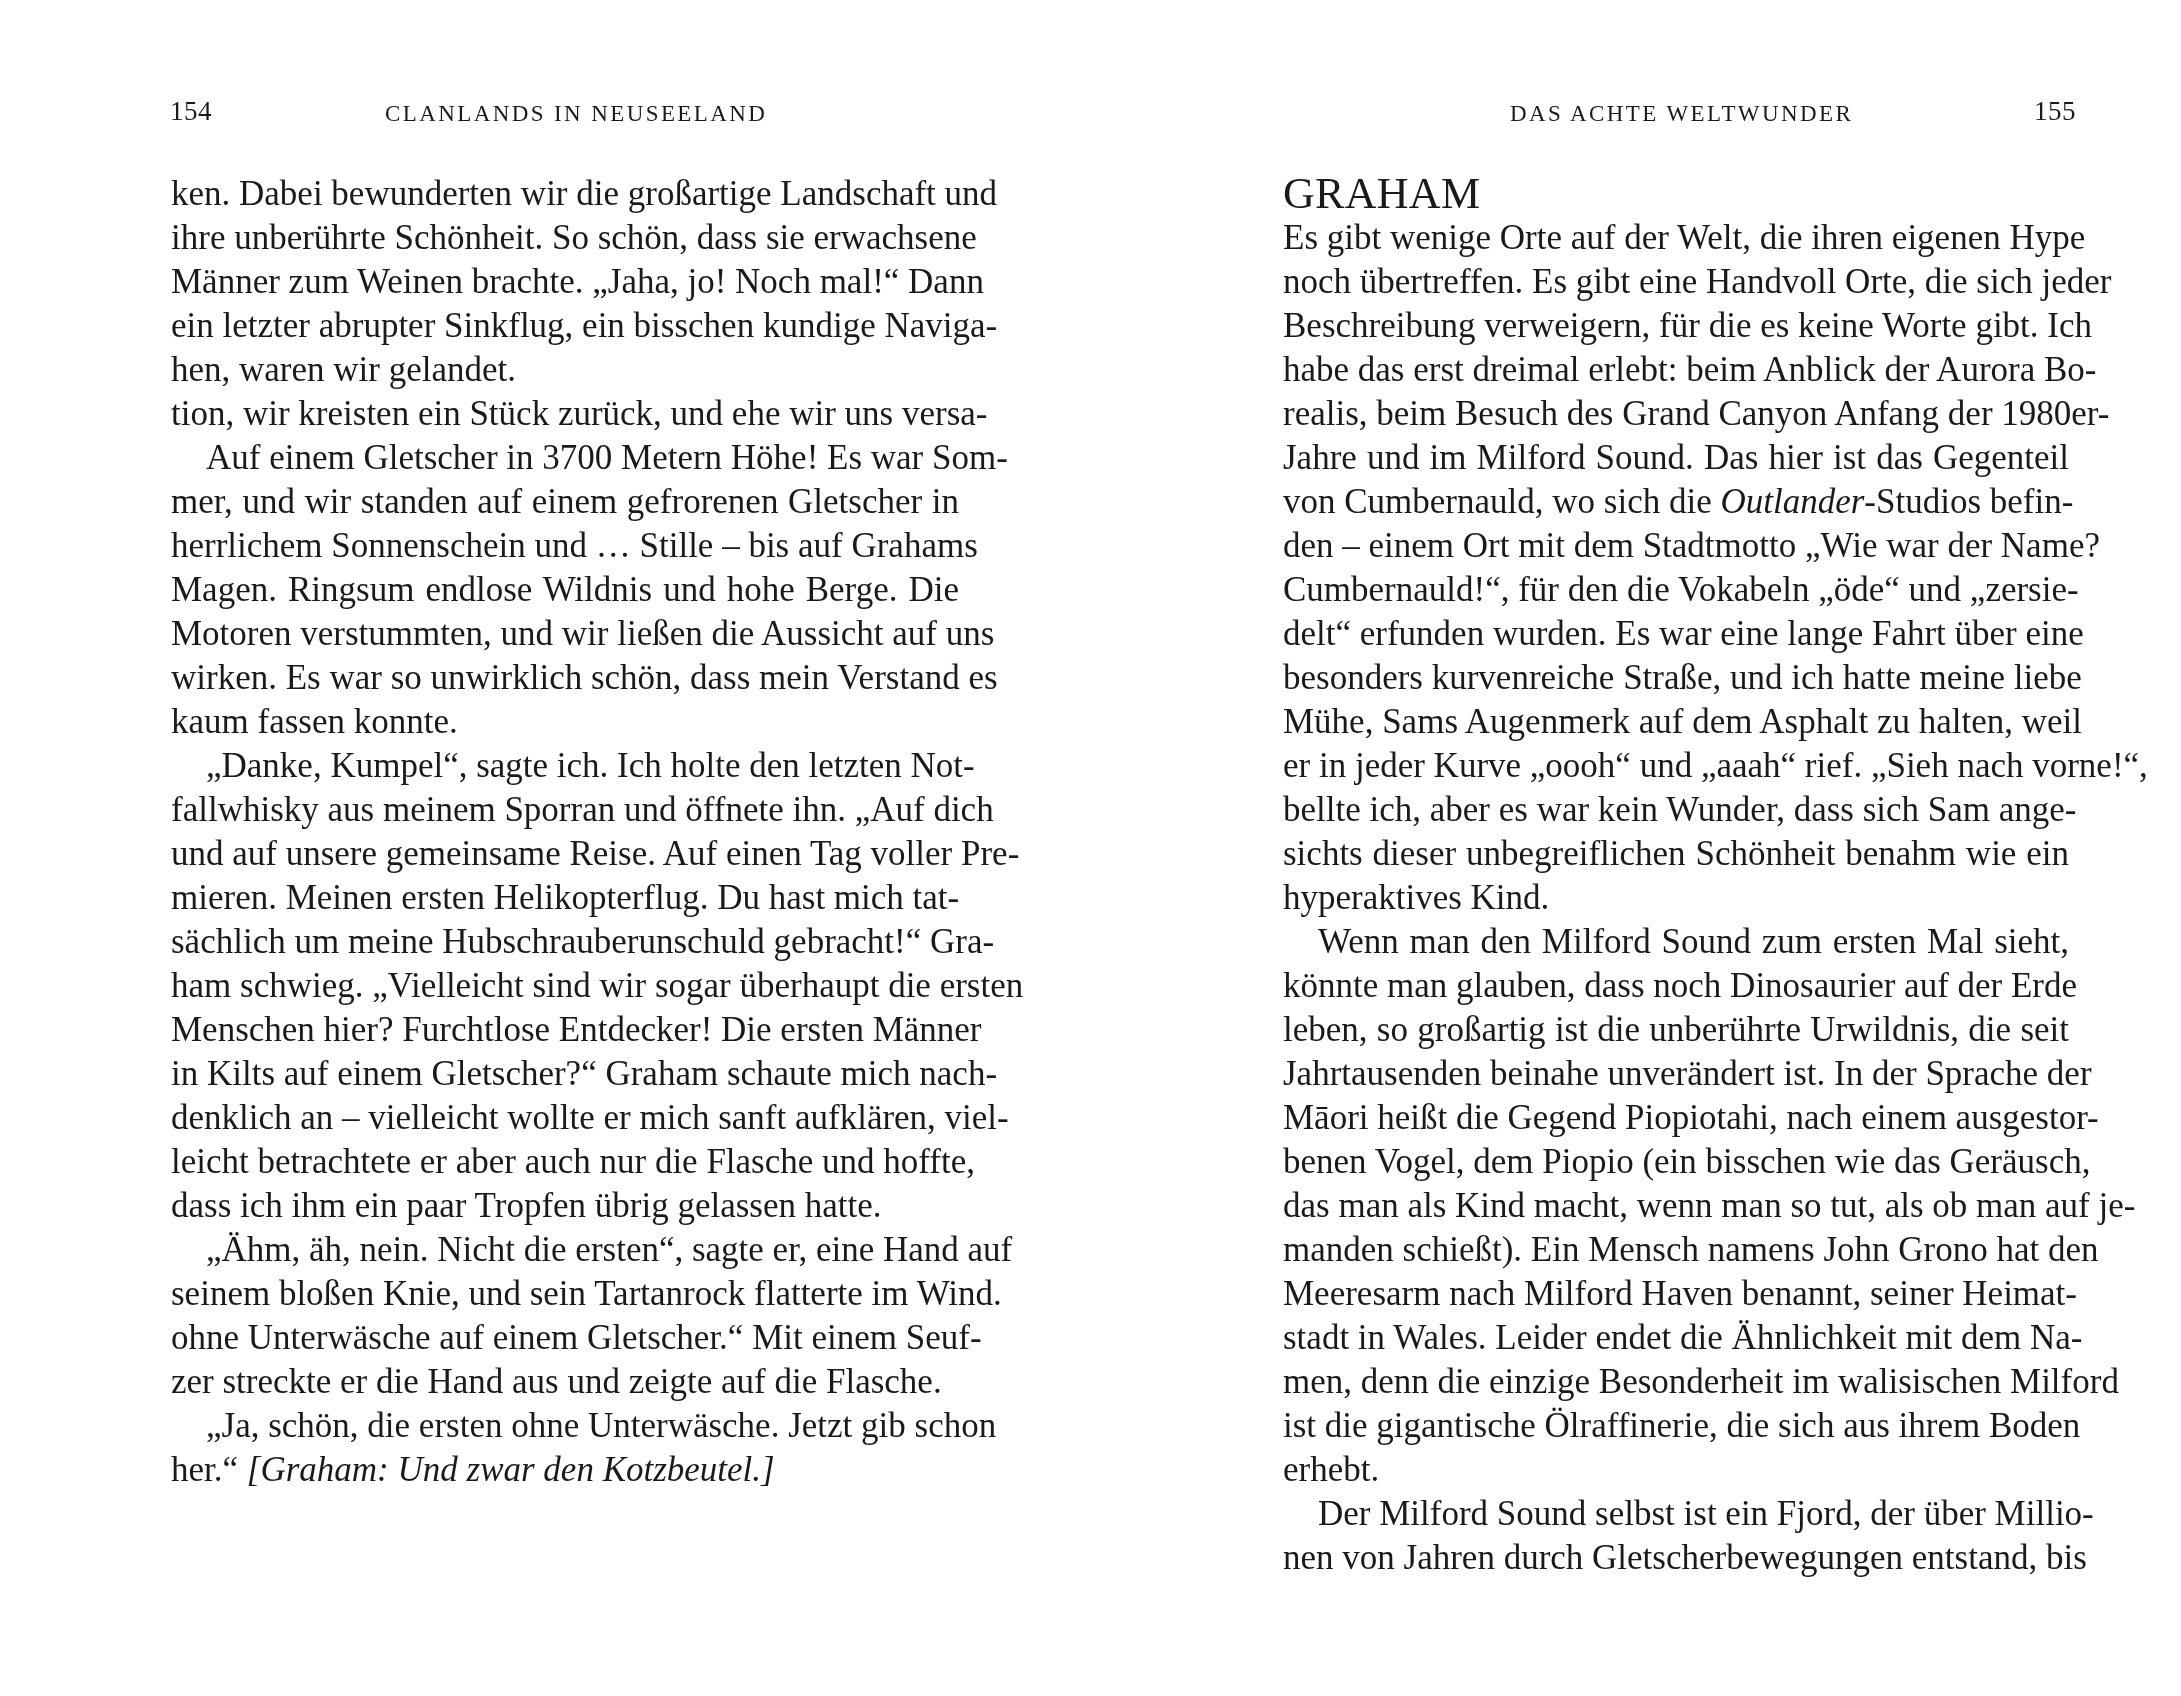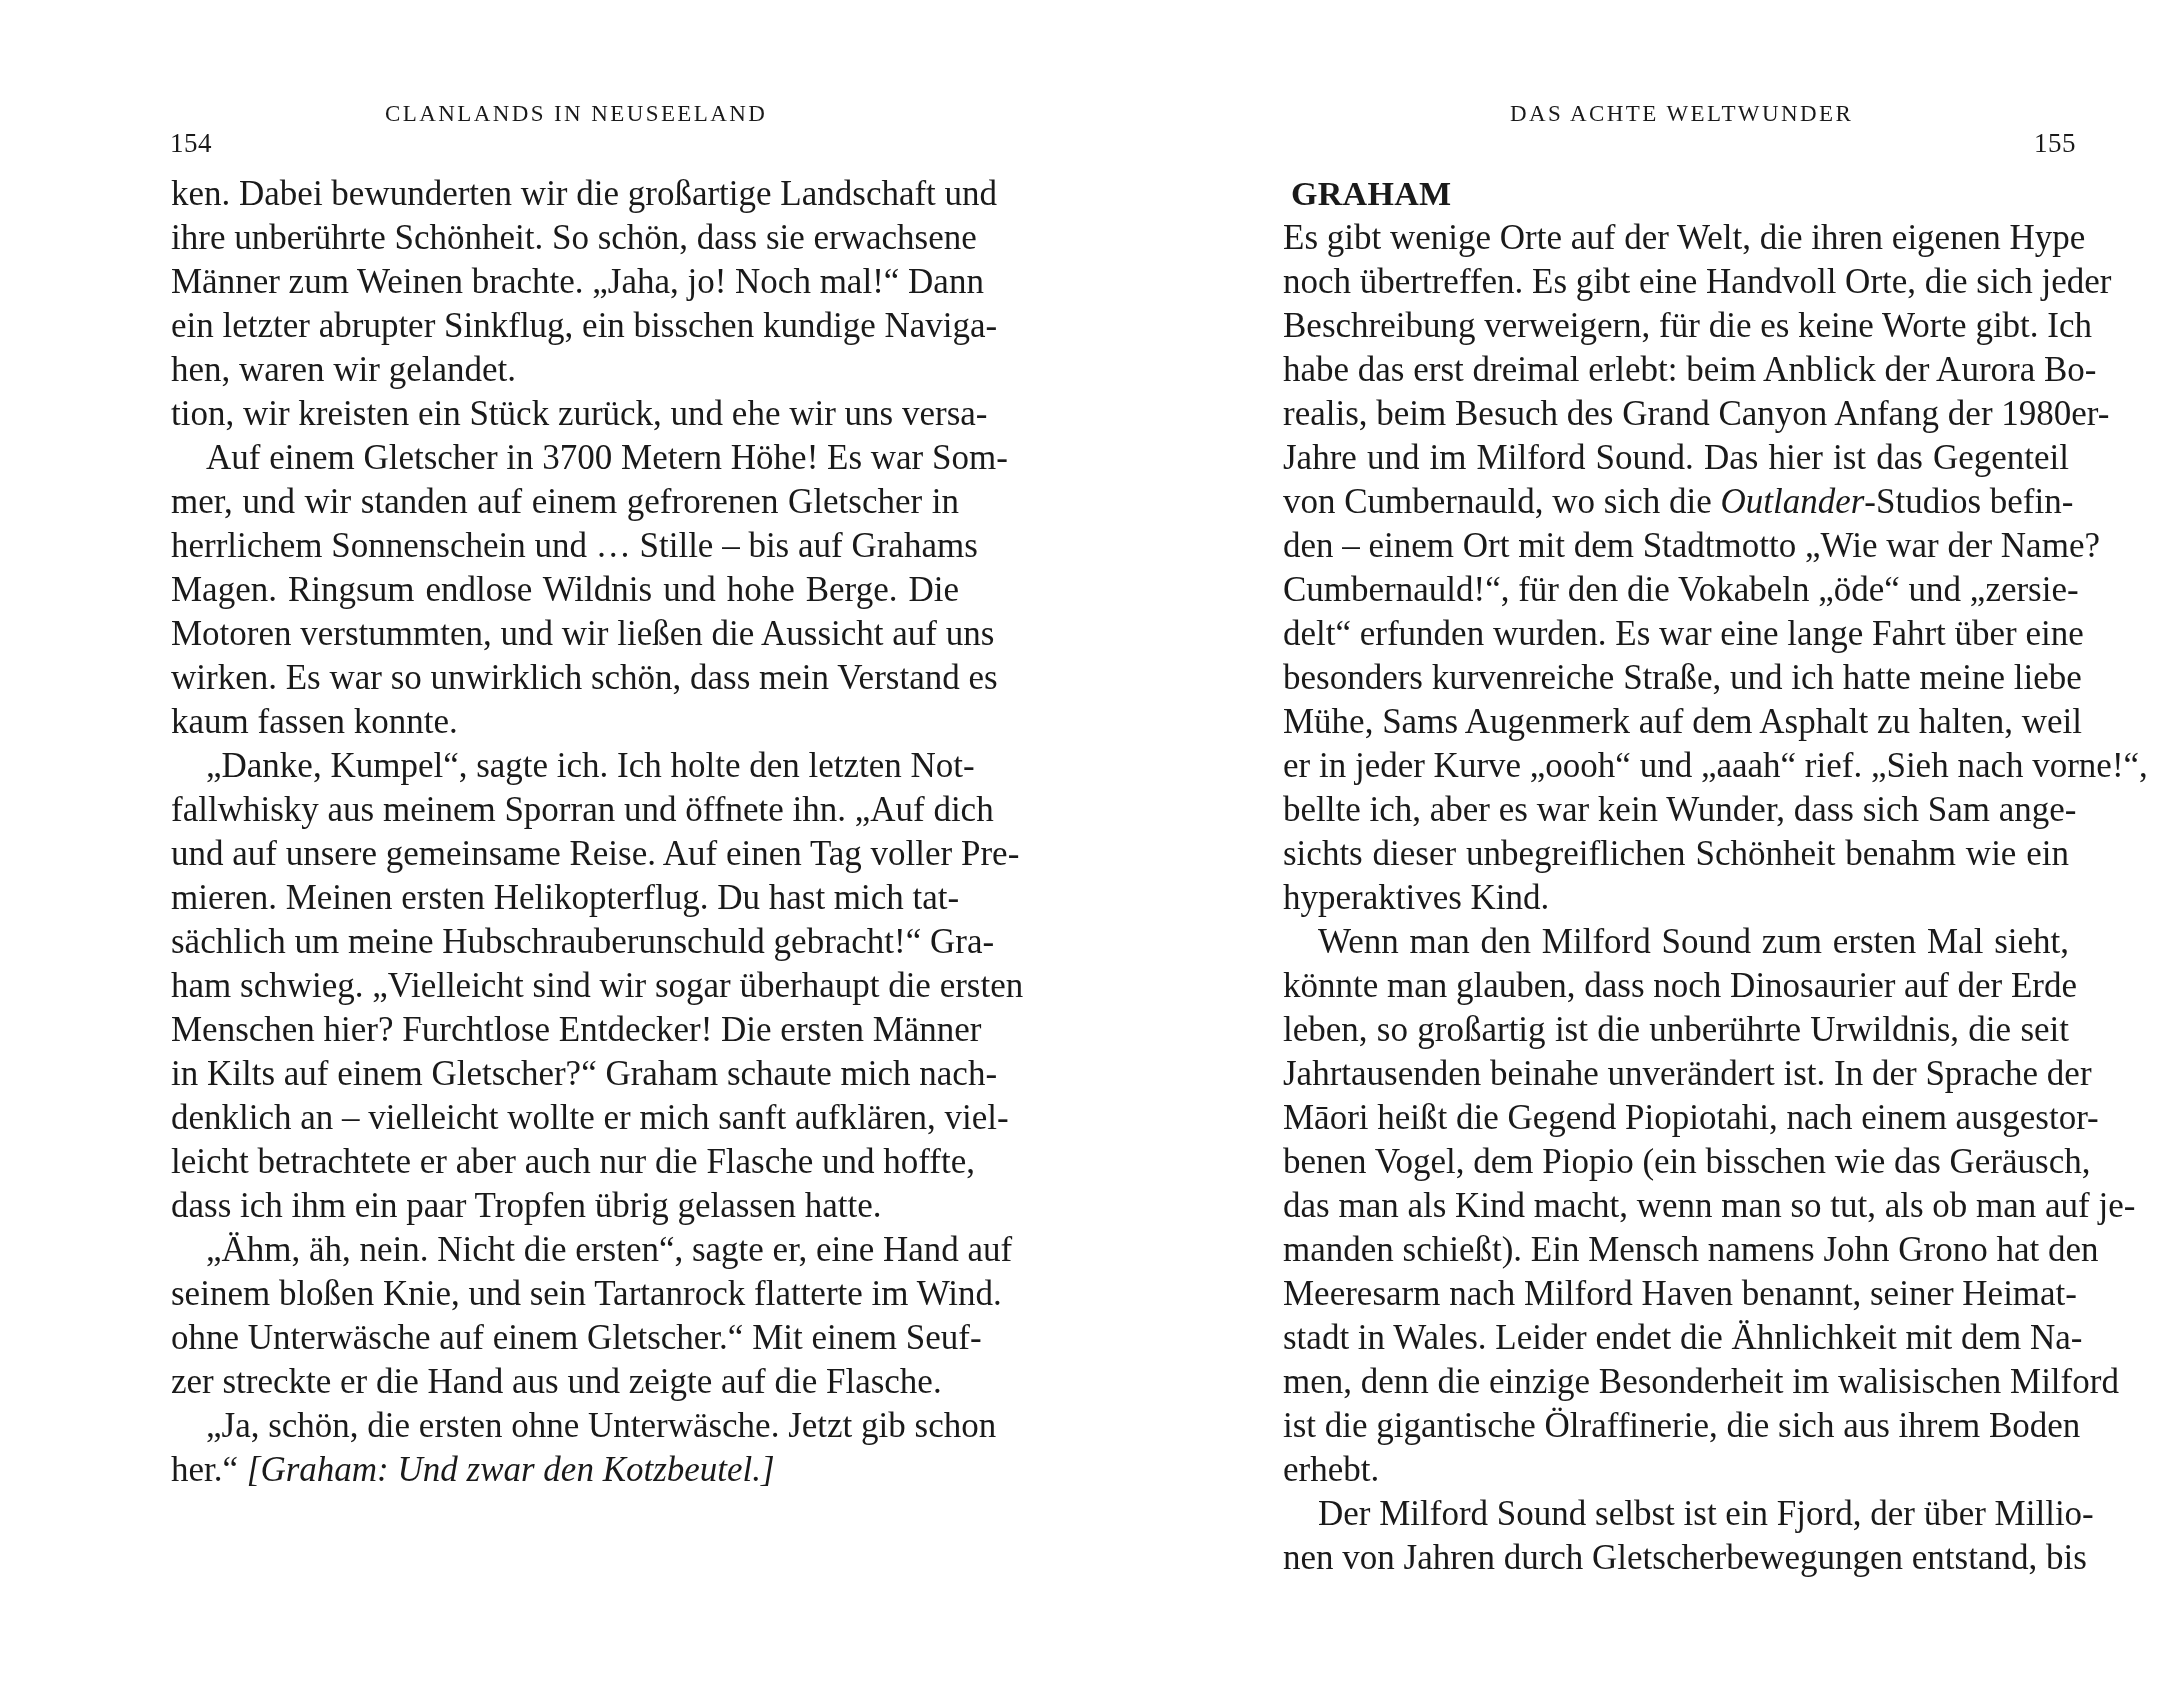--- a/index.html
+++ b/index.html
@@ -1,34 +1,34 @@
 <!DOCTYPE html>
 <html style="font-size:14.5px"><head>
 <meta charset="utf-8">
 <style>
   html, body { margin: 0; padding: 0; background: #ffffff; }
   body { width: 2181px; height: 1696px; position: relative; overflow: hidden;
          font-family: "Liberation Serif", "DejaVu Serif", serif; color: #1a1a1a; }
   .page { position: absolute; top: 0; height: 1696px; }
   .page-left { left: 0; width: 1090px; }
   .page-right { left: 1145px; width: 1090px; }
-  .folio { position: absolute; top: 98px; font-size: 27px; line-height: 27px; letter-spacing: 0.5px; margin-top: 32px; }
+  .folio { position: absolute; top: 98px; font-size: 27px; line-height: 27px; letter-spacing: 0.5px; }
   .running-head { position: absolute; top: 101px; font-size: 23px; line-height: 25.5px;
                   letter-spacing: 2.4px; text-transform: uppercase; }
   .page-left .folio { left: 170px; }
   .page-left .running-head { left: 385px; }
   .page-right .folio { left: 889px; }
   .page-right .running-head { left: 365px; }
   .column { position: absolute; top: 172px; width: 788px; font-size: 35px; line-height: 44px; }
   .page-left .column { left: 171px; }
   .page-right .column { left: 138px; width: 786px; }
   .line { display: block; height: 44px; white-space: nowrap; text-align: justify; text-align-last: justify; }
   .line.last { text-align-last: left; }
   .line.indent { padding-left: 35px; }
-  .heading { display: block; height: 44px; font-weight: bold; font-size: 34px; letter-spacing: 0.3px; margin-left: 8px; }
+  .heading { display: block; height: 44px; font-weight: normal; font-size: 44px; letter-spacing: 0.3px; }
   em { font-style: italic; }
 </style>
 </head>
 <body>
 
 <div class="page page-left">
   <div class="folio">154</div>
   <div class="running-head">Clanlands in Neuseeland</div>
   <div class="column" id="left-column">
       <span class="line"><span>ken. Dabei bewunderten wir die großartige Landschaft und</span></span>

